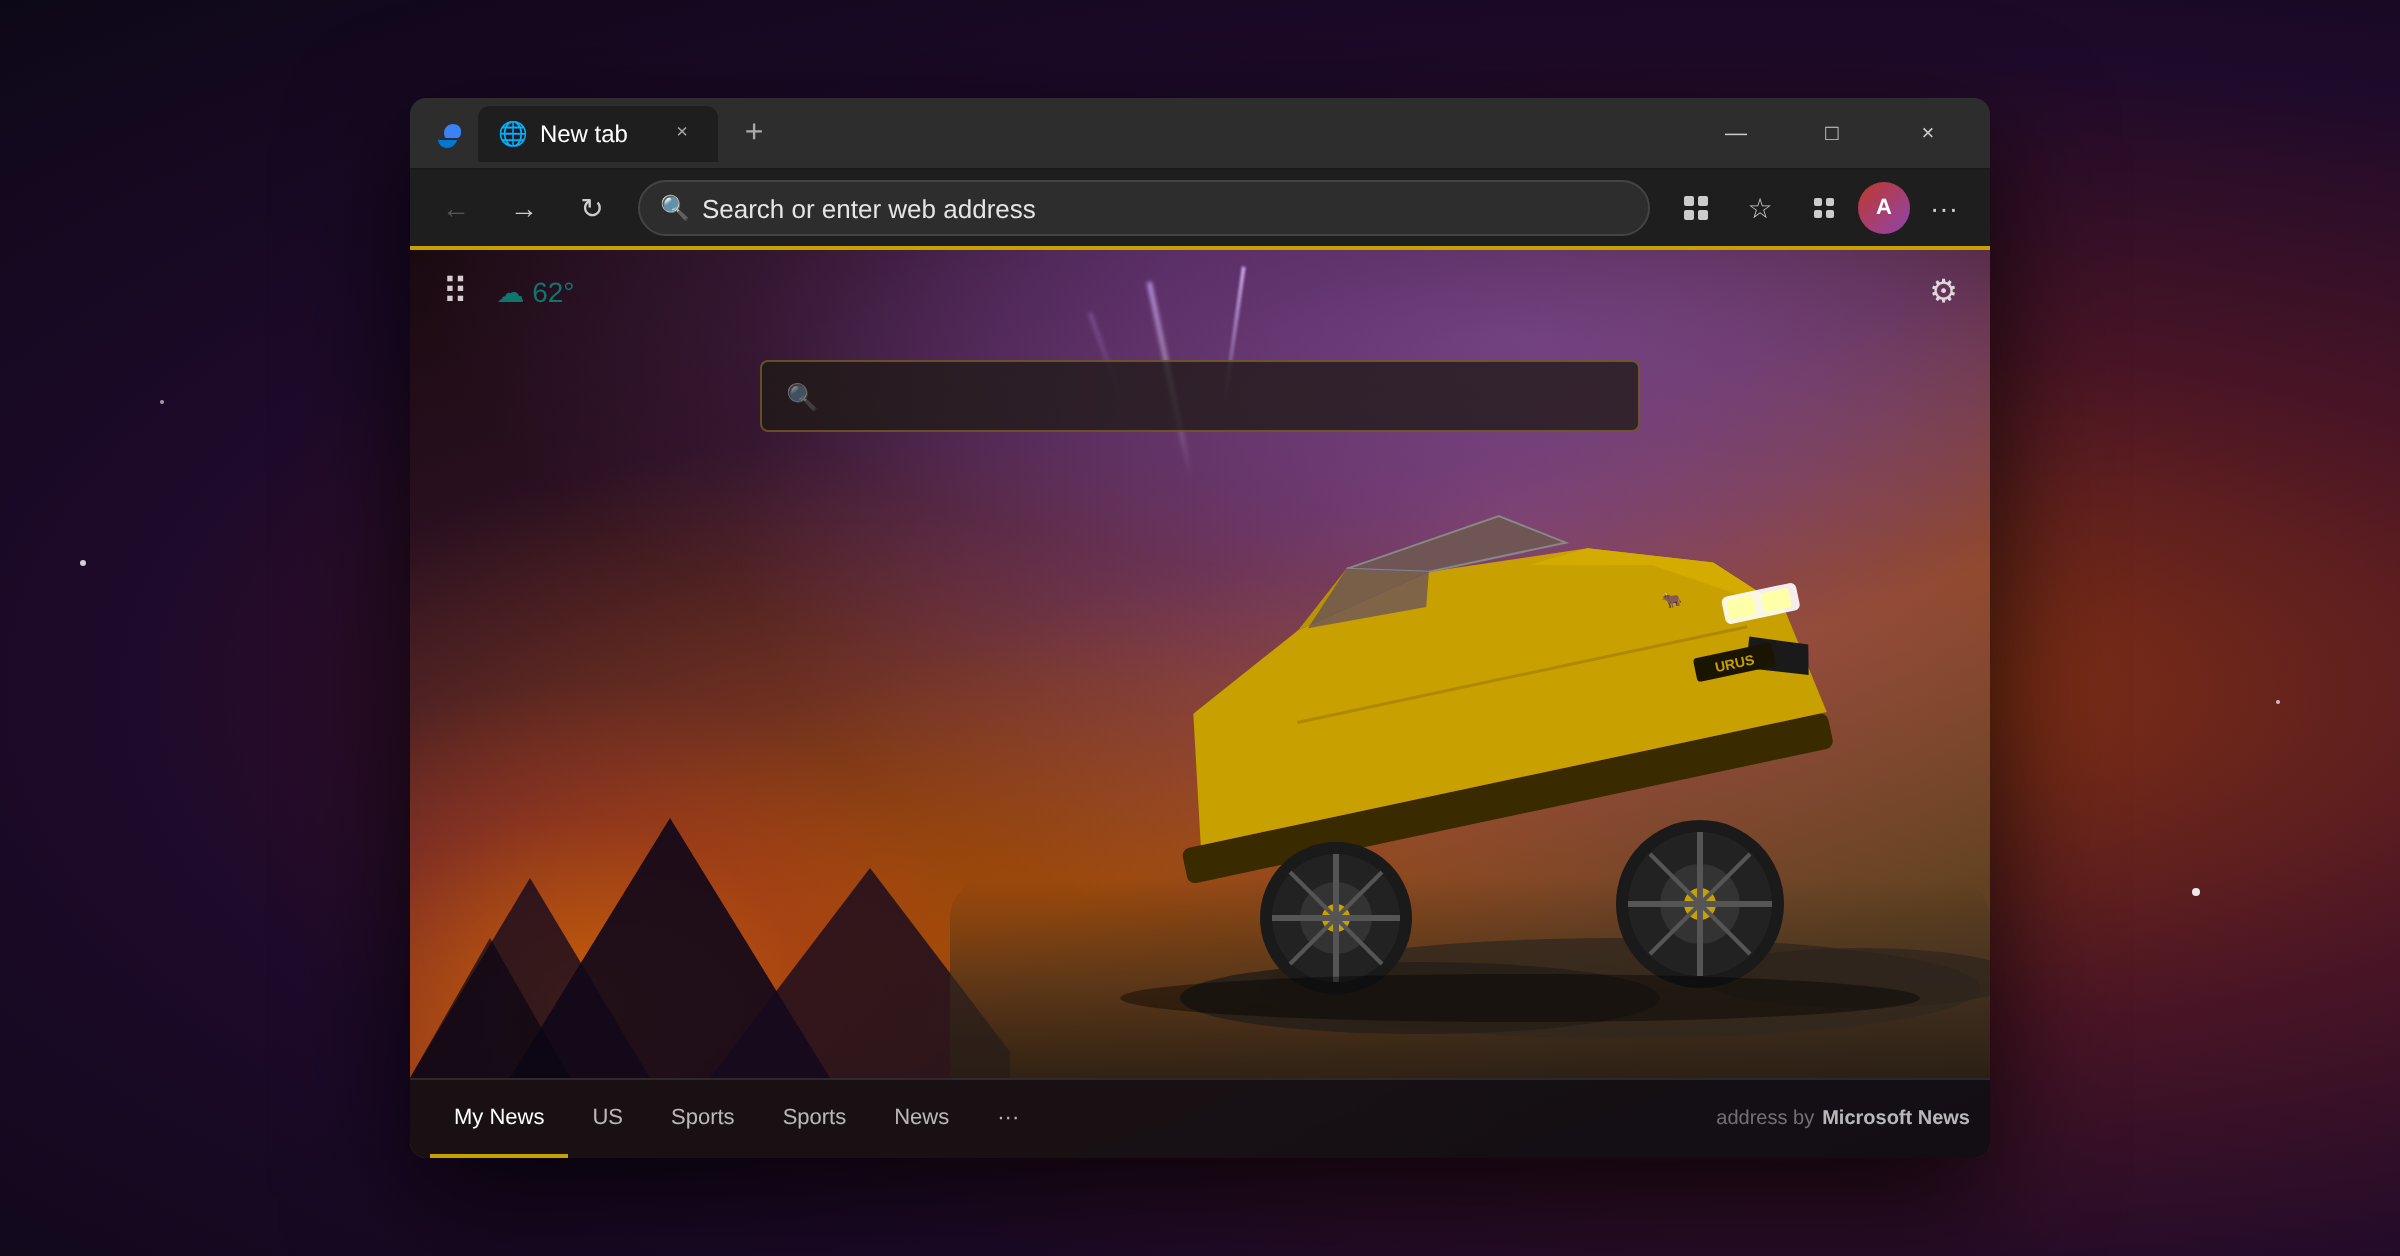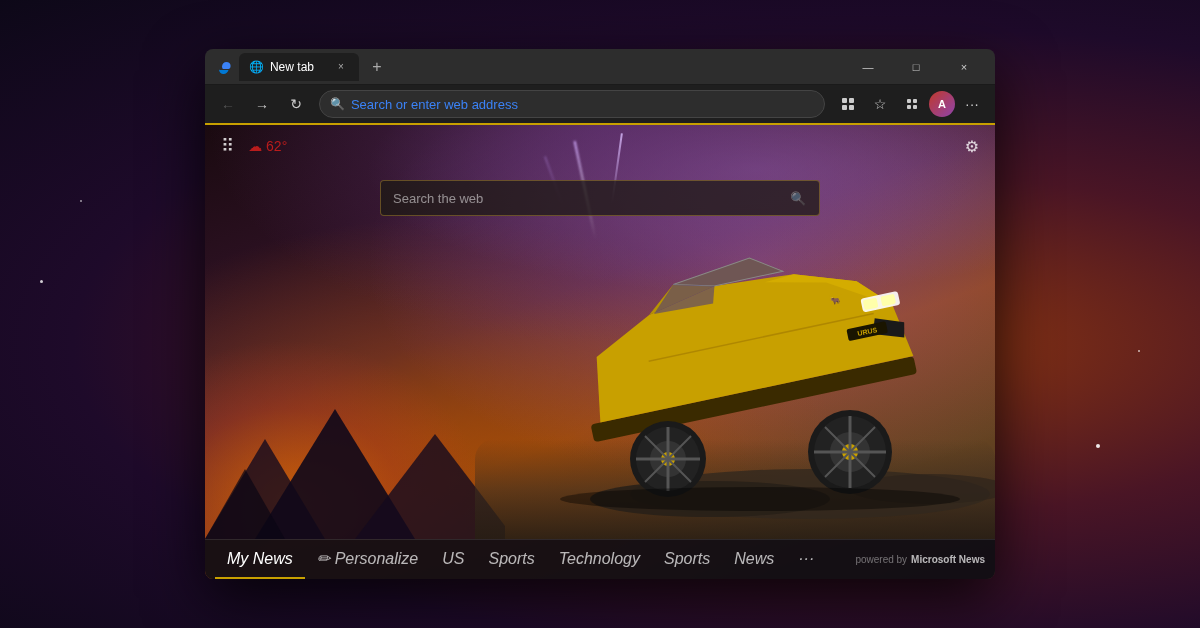--- a/index.html
+++ b/index.html
@@ -139,21 +139,21 @@
       align-items: center;
       padding: 0 10px;
       gap: 6px;
       color: #aaa;
       font-size: 13px;
       margin: 0 4px;
     }
     .address-text {
       flex: 1;
       font-size: 13px;
-      color: #3b82f6;
+      color: #e5e5e5;
     }
     .toolbar-right {
       display: flex;
       align-items: center;
       gap: 2px;
     }
     .toolbar-icon {
       width: 30px;
       height: 30px;
       display: flex;
@@ -205,21 +205,21 @@
     .apps-btn {
       color: rgba(255,255,255,0.8);
       font-size: 18px;
       cursor: pointer;
       letter-spacing: 2px;
     }
     .weather {
       display: flex;
       align-items: center;
       gap: 4px;
-      color: #b91c1c;
+      color: #0f766e;
       font-size: 14px;
       margin-left: 12px;
     }
     .settings-btn {
       margin-left: auto;
       color: rgba(255,255,255,0.8);
       font-size: 16px;
       cursor: pointer;
     }
     
@@ -263,25 +263,24 @@
       padding: 0 10px;
       gap: 0;
       border-top: 1px solid rgba(255,255,255,0.1);
     }
     .news-tab {
       padding: 0 12px;
       height: 100%;
       display: flex;
       align-items: center;
       color: rgba(255,255,255,0.7);
-      font-size: 16px;
+      font-size: 11px;
       cursor: pointer;
       white-space: nowrap;
       border-bottom: 2px solid transparent;
-      font-style: italic;
     }
     .news-tab.active {
       color: white;
       border-bottom: 2px solid #c8a000;
     }
     .news-tab-personalize {
       display: flex;
       align-items: center;
       gap: 4px;
     }
@@ -443,50 +442,43 @@
     </svg>
 
     <div class="top-controls">
       <div class="apps-btn">⠿</div>
       <div class="weather">☁ 62°</div>
       <div class="settings-btn">⚙</div>
     </div>
 
     <div class="search-container">
       <div class="search-bar">
-        <span class="search-input-area">Search the web</span>
         <span class="search-icon-right">🔍</span>
       </div>
     </div>
 
     <div class="news-bar">
       <div class="news-tab active">
         <span>My News</span>
       </div>
-      <div class="news-tab news-tab-personalize">
-        <span>✏ Personalize</span>
-      </div>
       <div class="news-tab">
         <span>US</span>
       </div>
       <div class="news-tab">
         <span>Sports</span>
       </div>
       <div class="news-tab">
-        <span>Technology</span>
-      </div>
-      <div class="news-tab">
         <span>Sports</span>
       </div>
       <div class="news-tab">
         <span>News</span>
       </div>
       <div class="news-tab">
         <span>···</span>
       </div>
       <div class="ms-news-credit">
-        <span>powered by</span>
+        <span>address by</span>
         <strong>Microsoft News</strong>
       </div>
     </div>
 
   </div>
 </div>
 
 </body></html>

